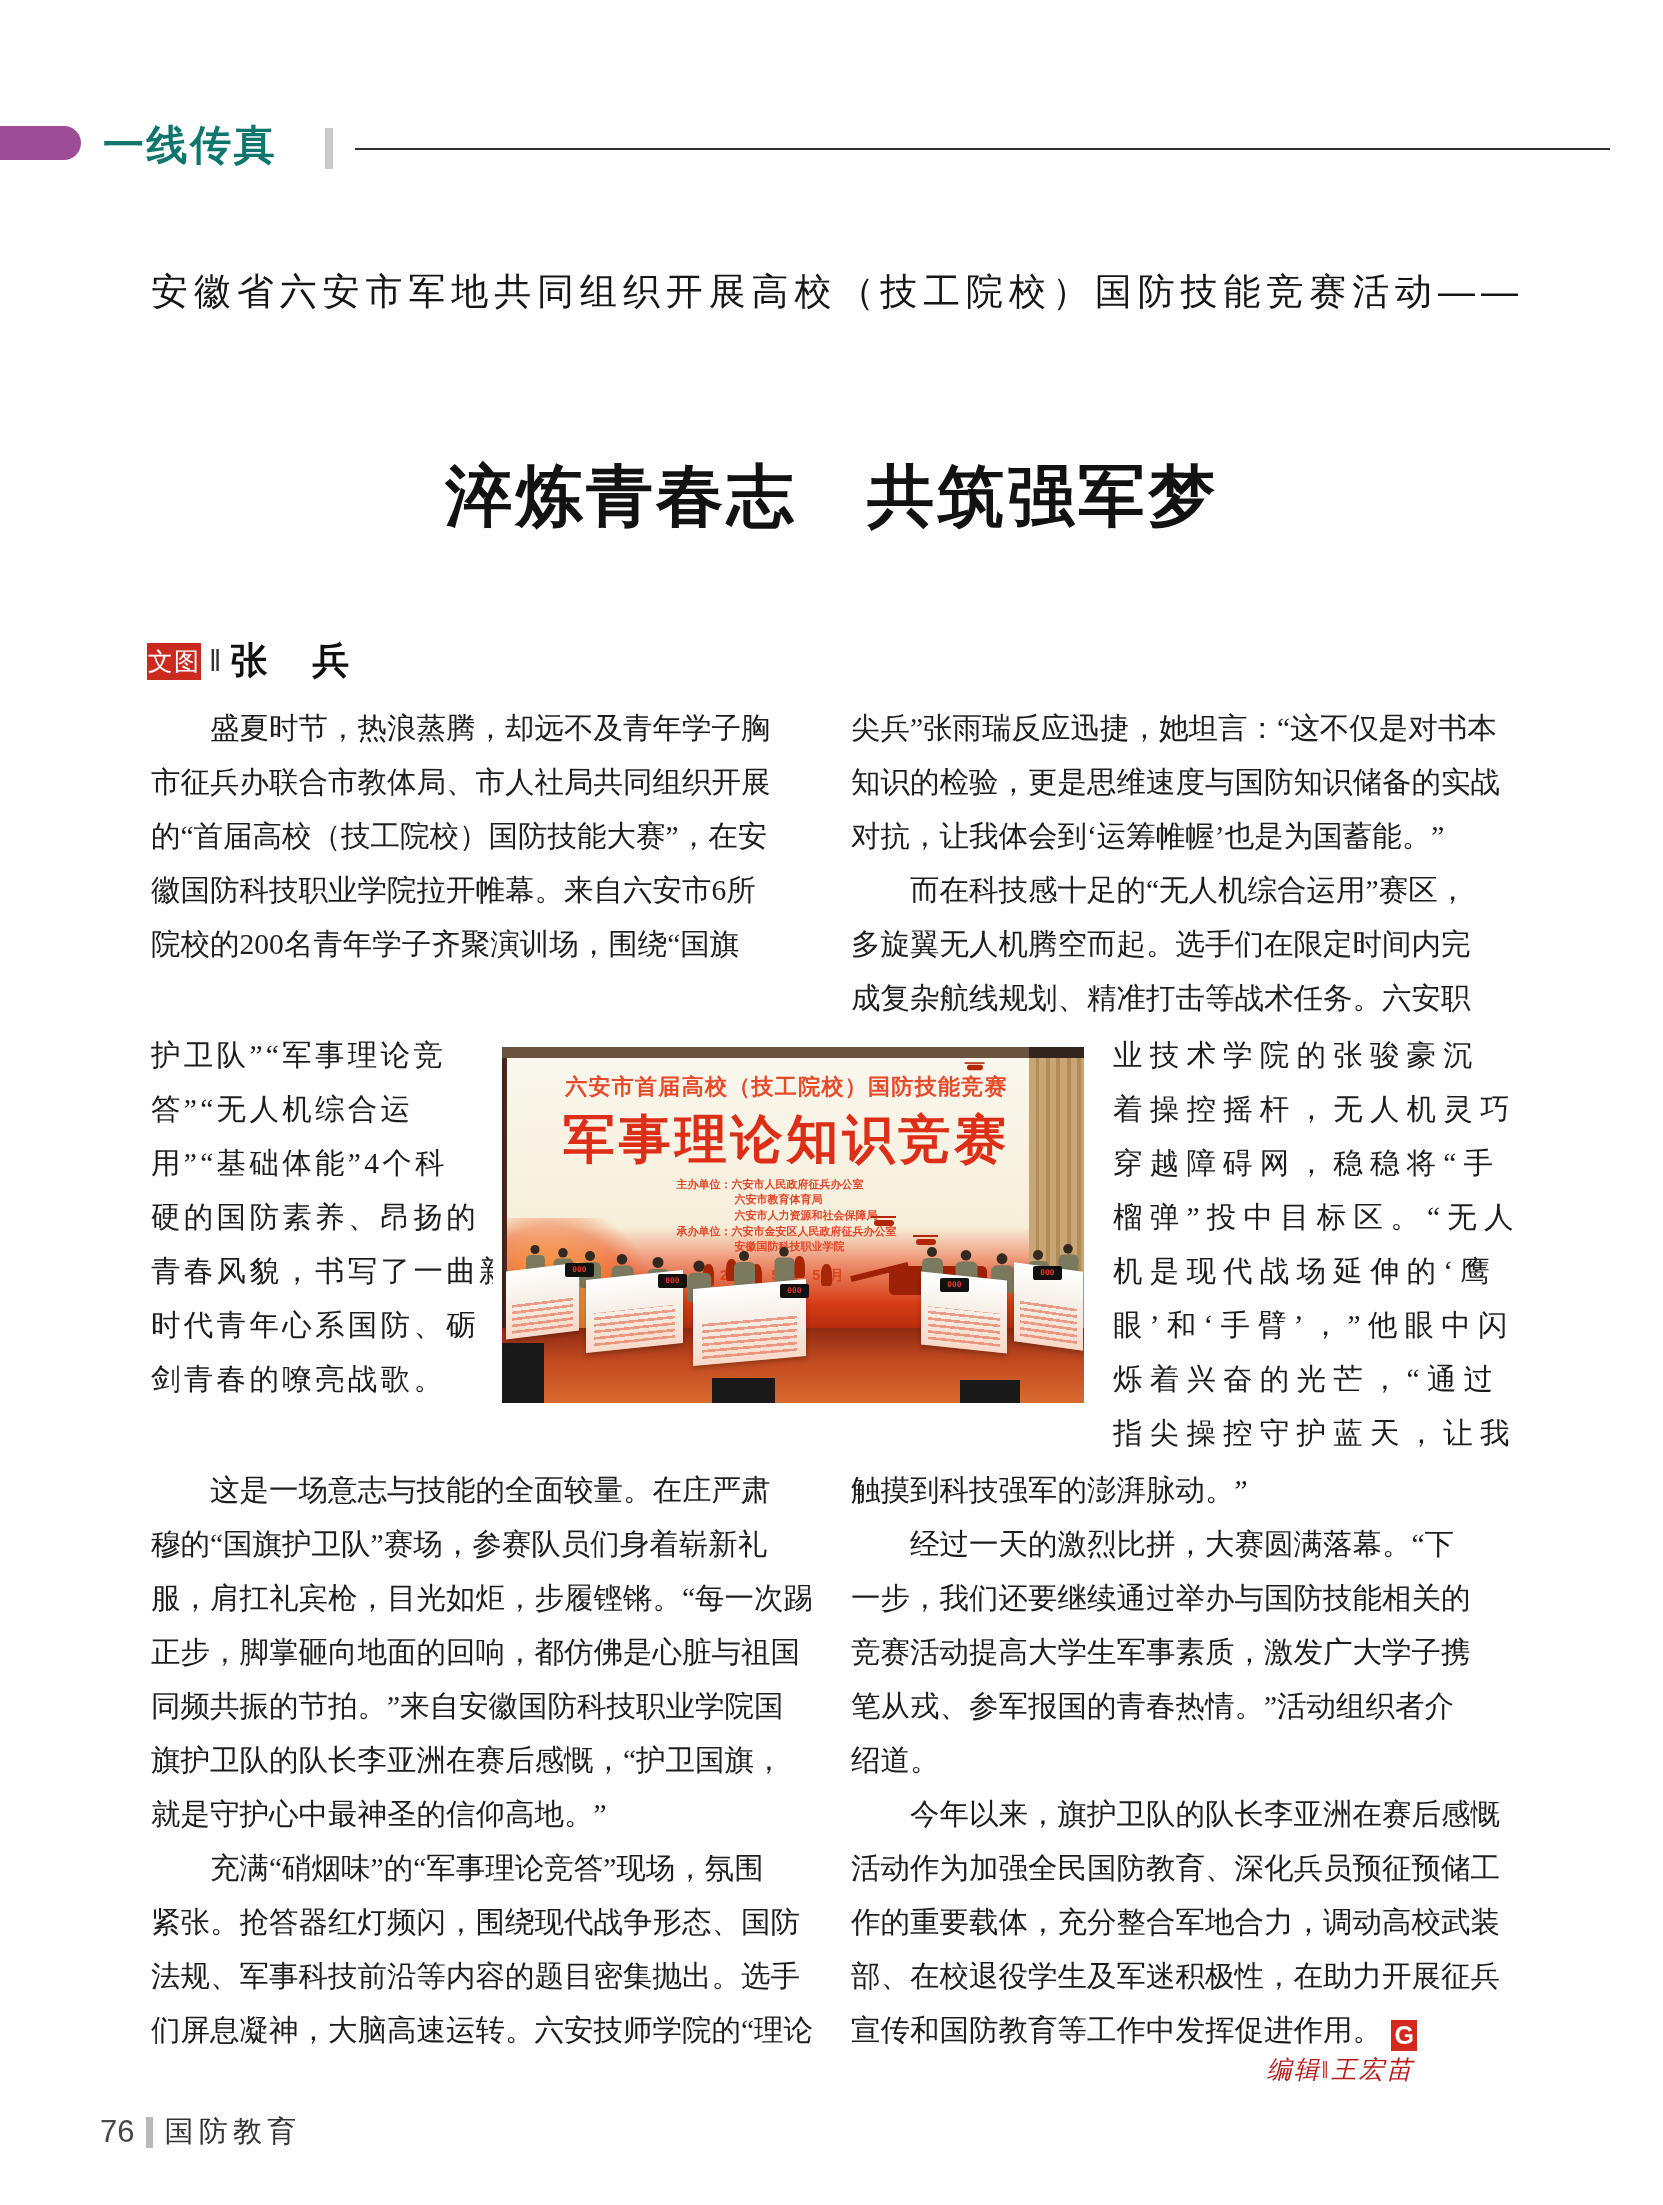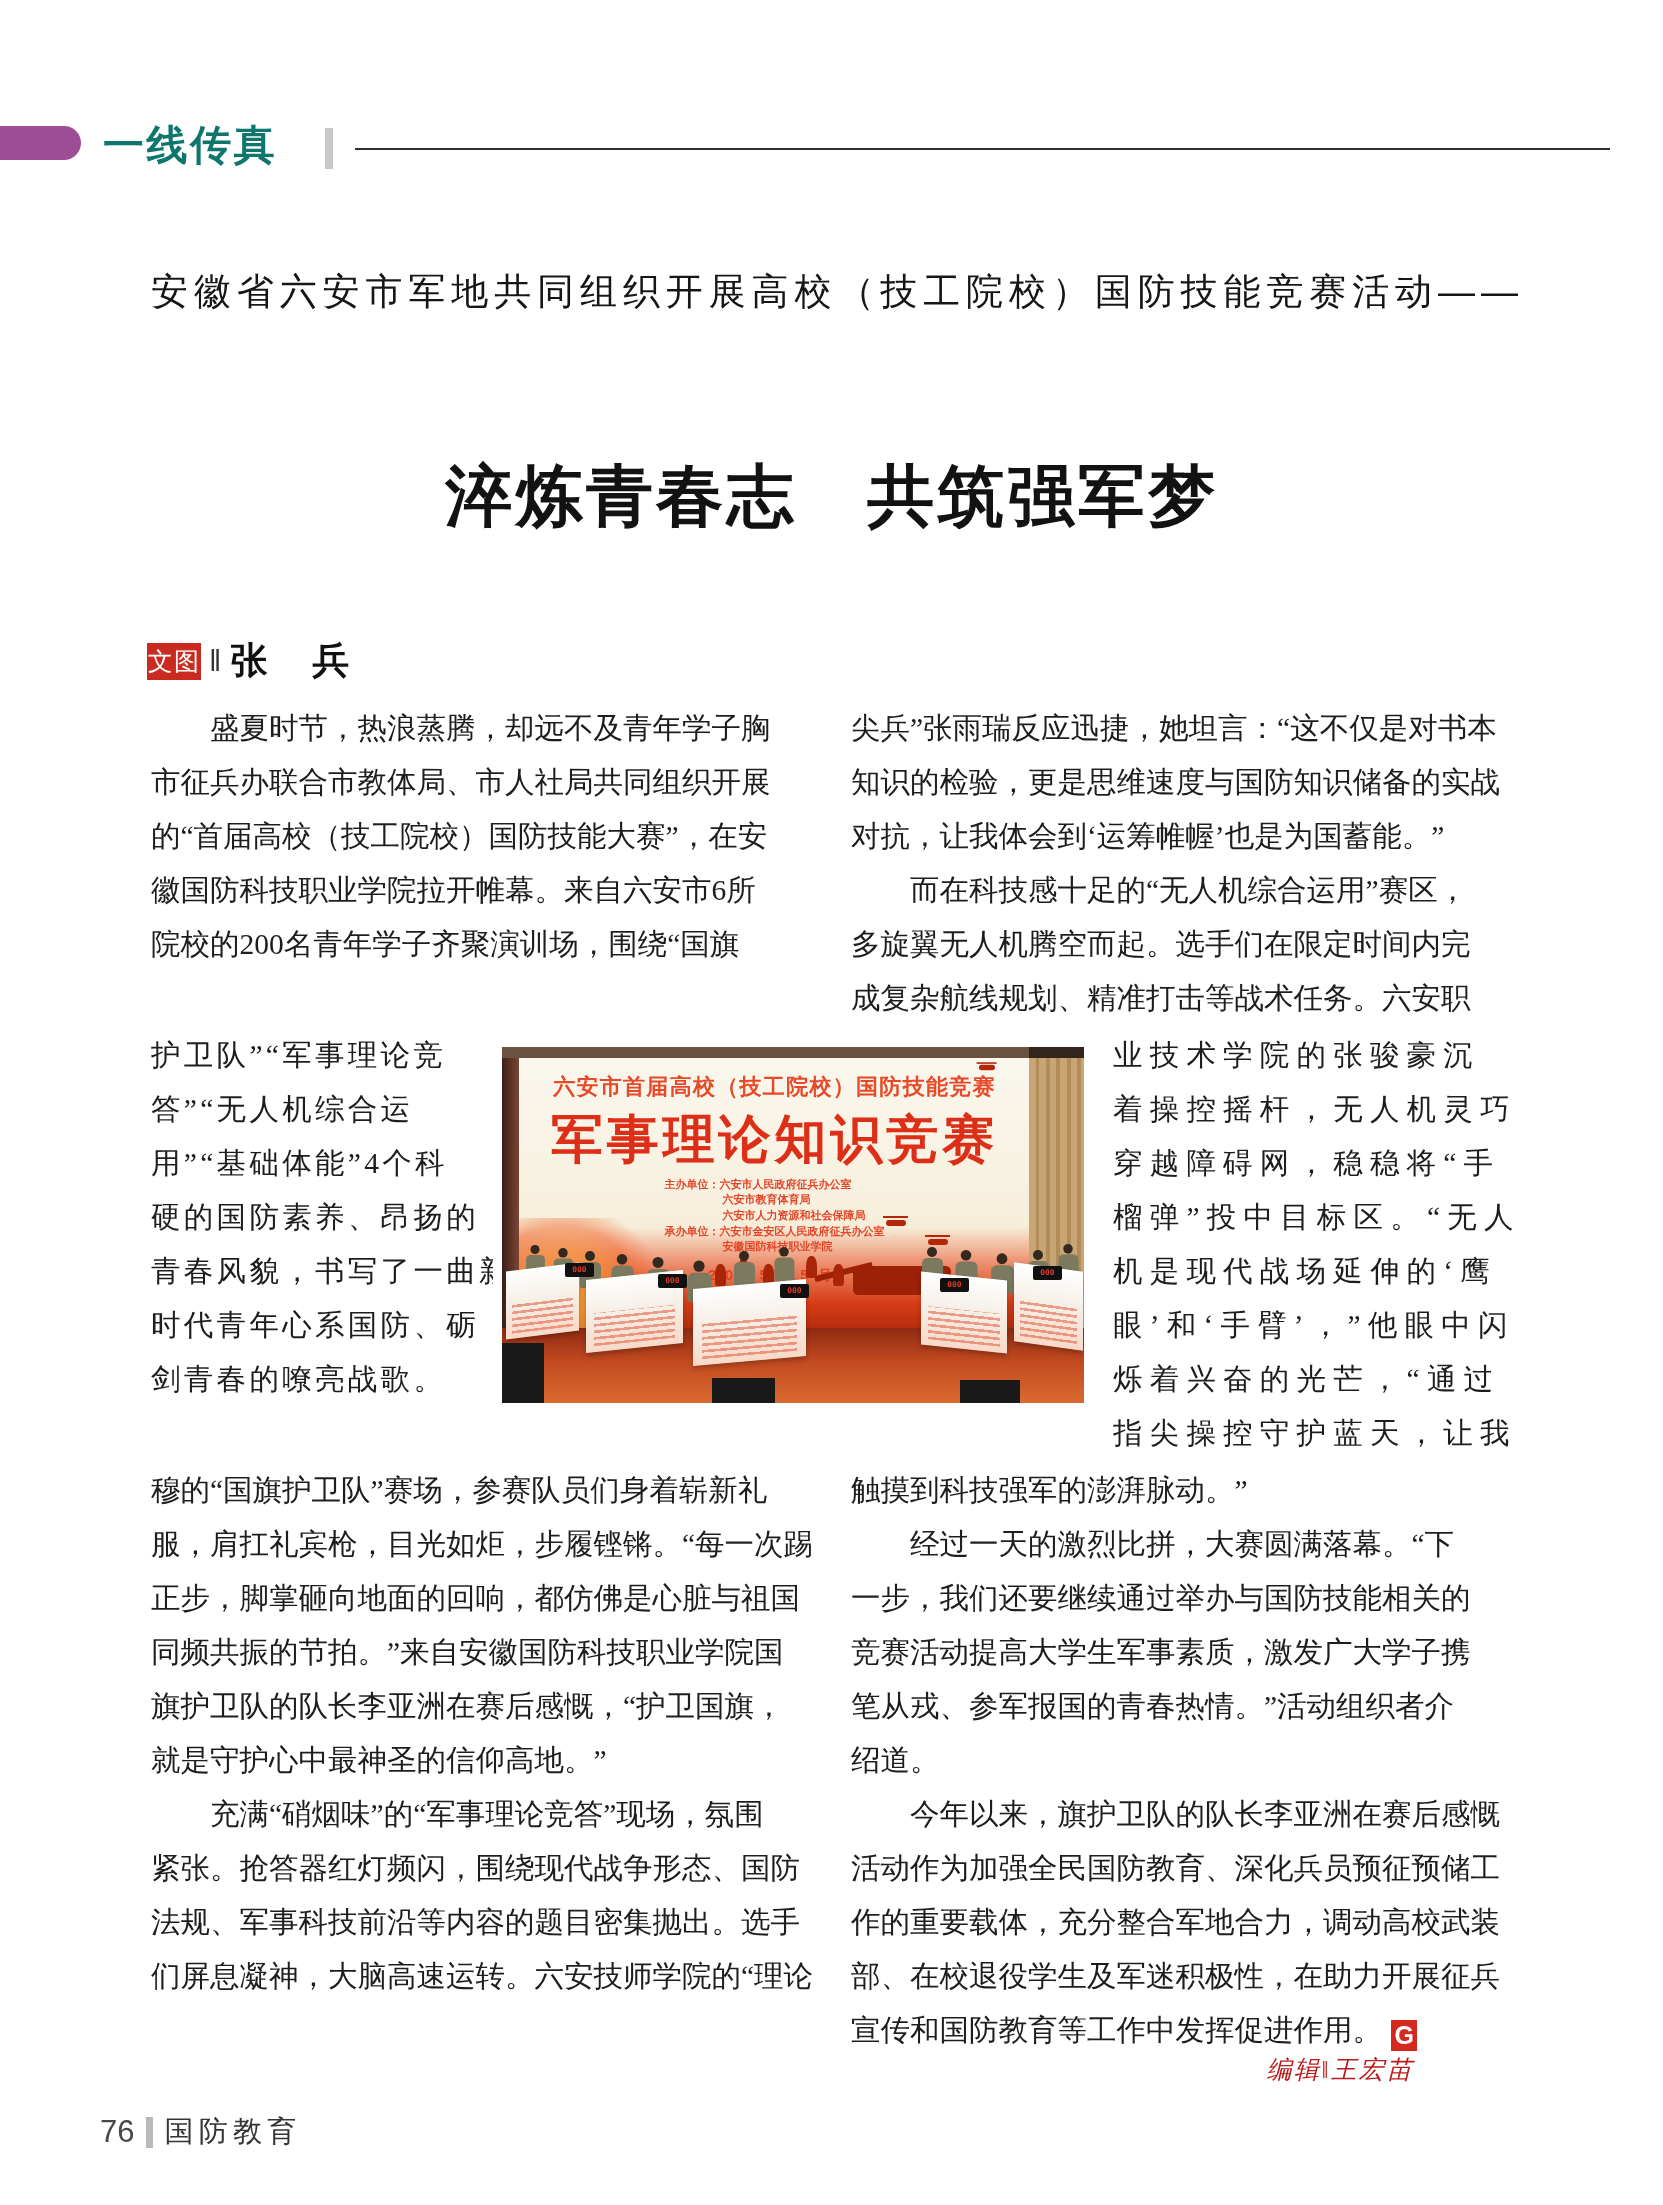--- a/index.html
+++ b/index.html
@@ -40,22 +40,22 @@
   
   .footer{position:absolute;left:100px;top:2112px;display:flex;align-items:center;
        font-family:"Liberation Sans",sans-serif;}
   .pg-num{font-size:31px;color:#474747;}
   .pg-bar{width:6.5px;height:31px;background:#b9b9b9;margin:0 11.8px;}
   .pg-mag{font-size:29px;color:#343434;letter-spacing:5.2px;}
   
   #photo{position:absolute;left:502px;top:1047px;width:582px;height:356px;overflow:hidden;
        background:#f6efe2;font-family:"Liberation Sans",sans-serif;}
   .ph-top-beam{position:absolute;left:0;top:0;width:582px;height:10.5px;background:#6a5140;}
-  .ph-screen{position:absolute;left:17px;top:10.5px;width:511px;height:271px;
-       background:linear-gradient(180deg,#faf7ee 0%,#f7f0dd 55%,#f5e3c4 100%);}
+  .ph-screen{position:absolute;left:5px;top:10.5px;width:511px;height:271px;
+       background:linear-gradient(180deg,#faf7ee 0%,#f7f0dd 55%,#f5e3c4 100%);padding-left:48px;}
   .ph-banner{position:absolute;left:0;top:14.4px;width:100%;text-align:center;font-weight:bold;
        font-size:22px;color:#e64a28;letter-spacing:1.3px;white-space:nowrap;}
   .ph-main{position:absolute;left:0;top:47px;width:100%;text-align:center;font-weight:bold;
        font-size:52px;color:#dd2f18;letter-spacing:3.9px;white-space:nowrap;}
   #ph-org{position:absolute;left:50%;top:119px;transform:translateX(-50%);
        font-weight:bold;font-size:11px;line-height:15.7px;color:#e2462a;text-align:left;white-space:nowrap;}
   #ph-org .ind{padding-left:58px;}
   .ph-date{position:absolute;left:0;top:208px;width:100%;text-align:center;font-weight:bold;
        font-size:14.4px;letter-spacing:9.2px;color:#e2462a;}
   .ph-band{position:absolute;left:0;right:0;bottom:0;height:102px;
@@ -113,20 +113,21 @@
   <div id="left-narrow" class="colseg">
       <div class="bline">护卫队”“军事理论竞</div>
       <div class="bline">答”“无人机综合运</div>
       <div class="bline">用”“基础体能”4个科</div>
       <div class="bline">硬的国防素养、昂扬的</div>
       <div class="bline">青春风貌，书写了一曲新</div>
       <div class="bline">时代青年心系国防、砺</div>
       <div class="bline">剑青春的嘹亮战歌。</div>
     </div>
   <div id="left-bottom" class="colseg">
+      <div class="bline">　　这是一场意志与技能的全面较量。在庄严肃</div>
       <div class="bline">穆的“国旗护卫队”赛场，参赛队员们身着崭新礼</div>
       <div class="bline">服，肩扛礼宾枪，目光如炬，步履铿锵。“每一次踢</div>
       <div class="bline">正步，脚掌砸向地面的回响，都仿佛是心脏与祖国</div>
       <div class="bline">同频共振的节拍。”来自安徽国防科技职业学院国</div>
       <div class="bline">旗护卫队的队长李亚洲在赛后感慨，“护卫国旗，</div>
       <div class="bline">就是守护心中最神圣的信仰高地。”</div>
       <div class="bline">　　充满“硝烟味”的“军事理论竞答”现场，氛围</div>
       <div class="bline">紧张。抢答器红灯频闪，围绕现代战争形态、国防</div>
       <div class="bline">法规、军事科技前沿等内容的题目密集抛出。选手</div>
       <div class="bline">们屏息凝神，大脑高速运转。六安技师学院的“理论</div>

